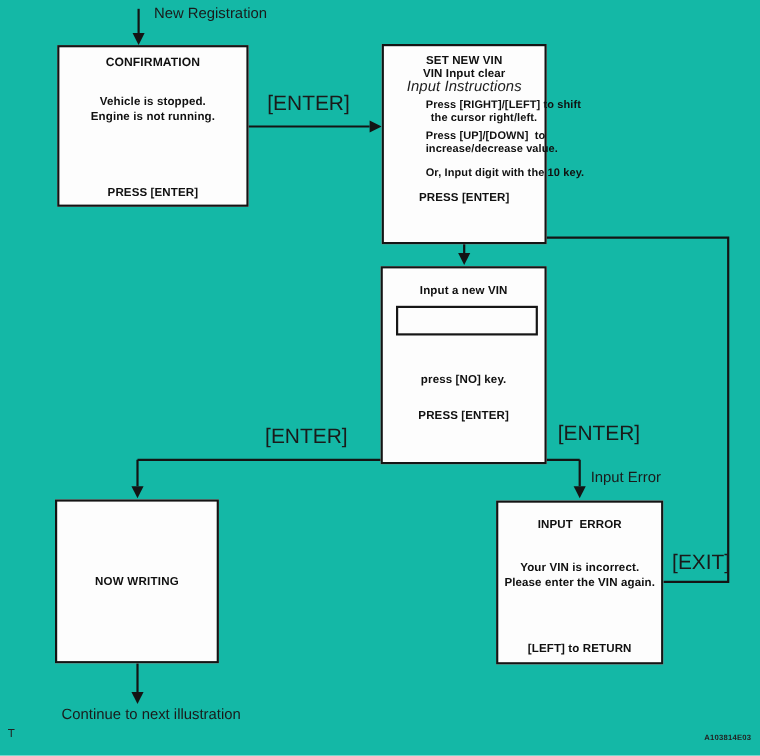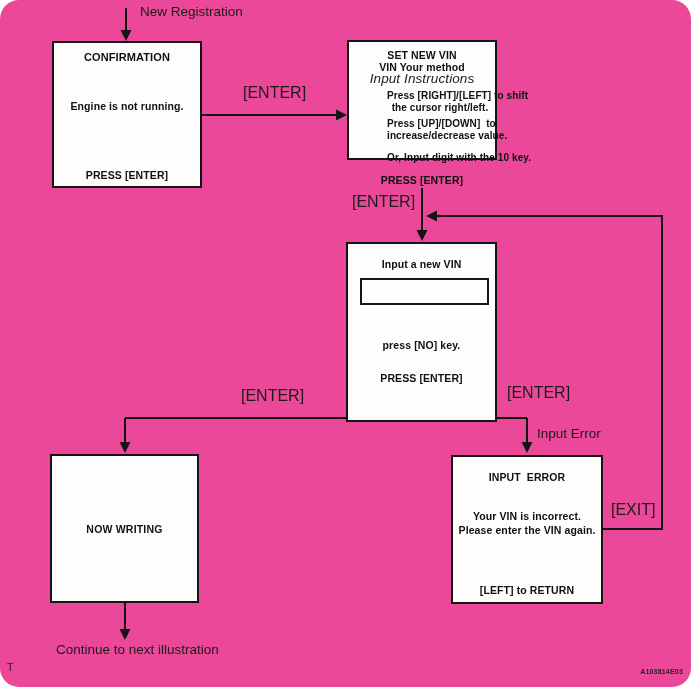--- a/index.html
+++ b/index.html
@@ -1,25 +1,24 @@
 <!DOCTYPE html>
 <html><head>
 <meta charset="utf-8">
 <style>
   * { margin: 0; padding: 0; box-sizing: border-box; }
   html, body { background: #ffffff; }
   .stage {
     position: relative;
     width: 691px;
     height: 687px;
-    background: #ec4899;
+    background: #14b8a6;
     font-family: "Liberation Sans", "DejaVu Sans", sans-serif;
     color: #101010;
     overflow: hidden;
-    border-radius: 19px;
   }
   .connectors {
     position: absolute;
     left: 0; top: 0;
     width: 691px; height: 687px;
   }
   .box {
     position: absolute;
     border: 2px solid #141414;
     background: #fdfdfd;
@@ -37,21 +36,21 @@
   .bline.small { font-size: 10px; margin-left: 36px; }
   .bline.reg {
     font-weight: normal;
     font-size: 13.5px;
     color: #1c1c1c;
   }
   .bline.two { line-height: 13.5px; }
   .ws-pre { white-space: pre; }
   .flow-label {
     position: absolute;
-    font-size: 16px;
+    font-size: 19px;
     font-weight: normal;
     color: #1a1a1a;
     white-space: nowrap;
   }
   .flow-label.md { font-size: 13.5px; }
   .vin-field {
     position: absolute;
     left: 12px; top: 34px;
     width: 129px; height: 27px;
     border: 2px solid #161616;
@@ -111,29 +110,30 @@
 
   <div class="flow-label md" style="left:140px; top:4px;">New Registration</div>
   <div class="flow-label" style="left:243px; top:84px;">[ENTER]</div>
   <div class="flow-label" style="left:352px; top:193px;">[ENTER]</div>
   <div class="flow-label" style="left:241px; top:387px;">[ENTER]</div>
   <div class="flow-label" style="left:507px; top:384px;">[ENTER]</div>
   <div class="flow-label md" style="left:537px; top:426px;">Input Error</div>
   <div class="flow-label" style="left:611px; top:501px;">[EXIT]</div>
   <div class="flow-label md" style="left:56px; top:642px;">Continue to next illustration</div>
 
-  <div class="box" style="left:52px; top:41px; width:150px; height:147px;">
+  <div class="box" style="left:52px; top:41px; width:174px; height:147px;">
     <div class="bline" style="top:8px; font-size:11px;">CONFIRMATION</div>
+    <div class="bline two" style="top:43px;">Vehicle is stopped.</div>
     <div class="bline two" style="top:57px;">Engine is not running.</div>
     <div class="bline" style="top:126px;">PRESS [ENTER]</div>
   </div>
 
-  <div class="box" style="left:347px; top:40px; width:150px; height:120px;">
+  <div class="box" style="left:347px; top:40px; width:150px; height:182px;">
     <div class="bline" style="top:7px;">SET NEW VIN</div>
-    <div class="bline" style="top:19px;">VIN Your method</div>
+    <div class="bline" style="top:19px;">VIN Input clear</div>
     <div class="bline reg" style="top:31px;font-style:italic;">Input Instructions</div>
     <div class="bline small ws-pre" style="top:48px;">Press [RIGHT]/[LEFT] to shift</div>
     <div class="bline small ws-pre" style="top:60px;">the cursor right/left.</div>
     <div class="bline small ws-pre" style="top:76px;">Press [UP]/[DOWN]  to</div>
     <div class="bline small ws-pre" style="top:88px;">increase/decrease value.</div>
     <div class="bline small ws-pre" style="top:110px;">Or, Input digit with the 10 key.</div>
     <div class="bline" style="top:132px;">PRESS [ENTER]</div>
   </div>
 
   <div class="box" style="left:346px; top:242px; width:151px; height:180px;">

